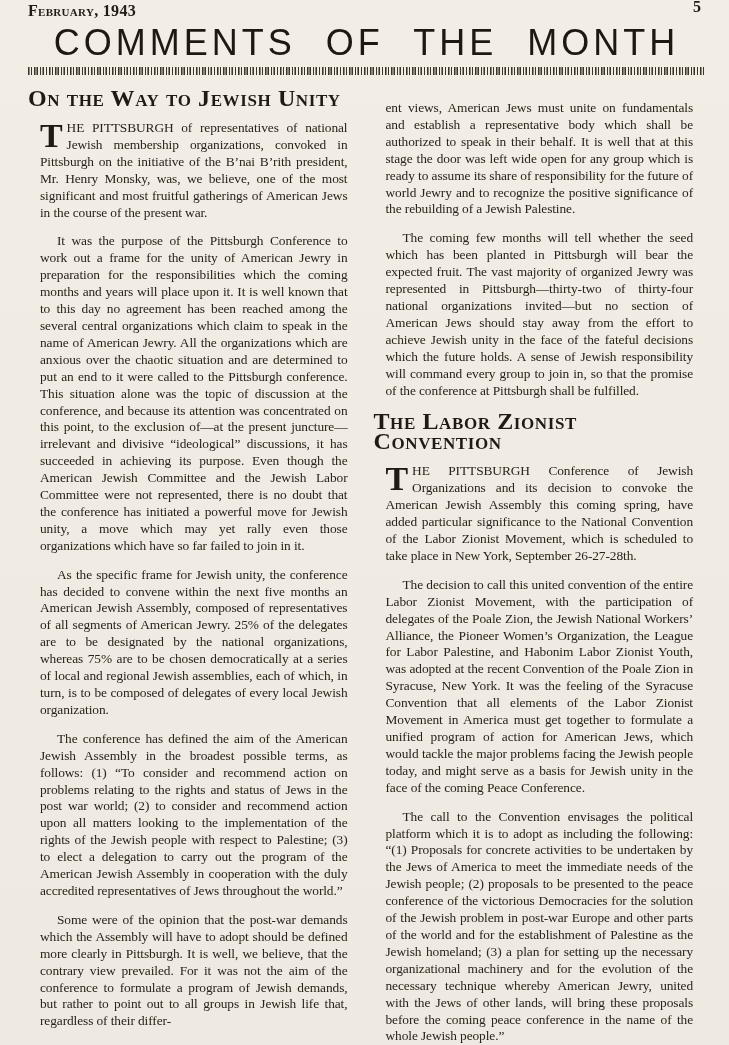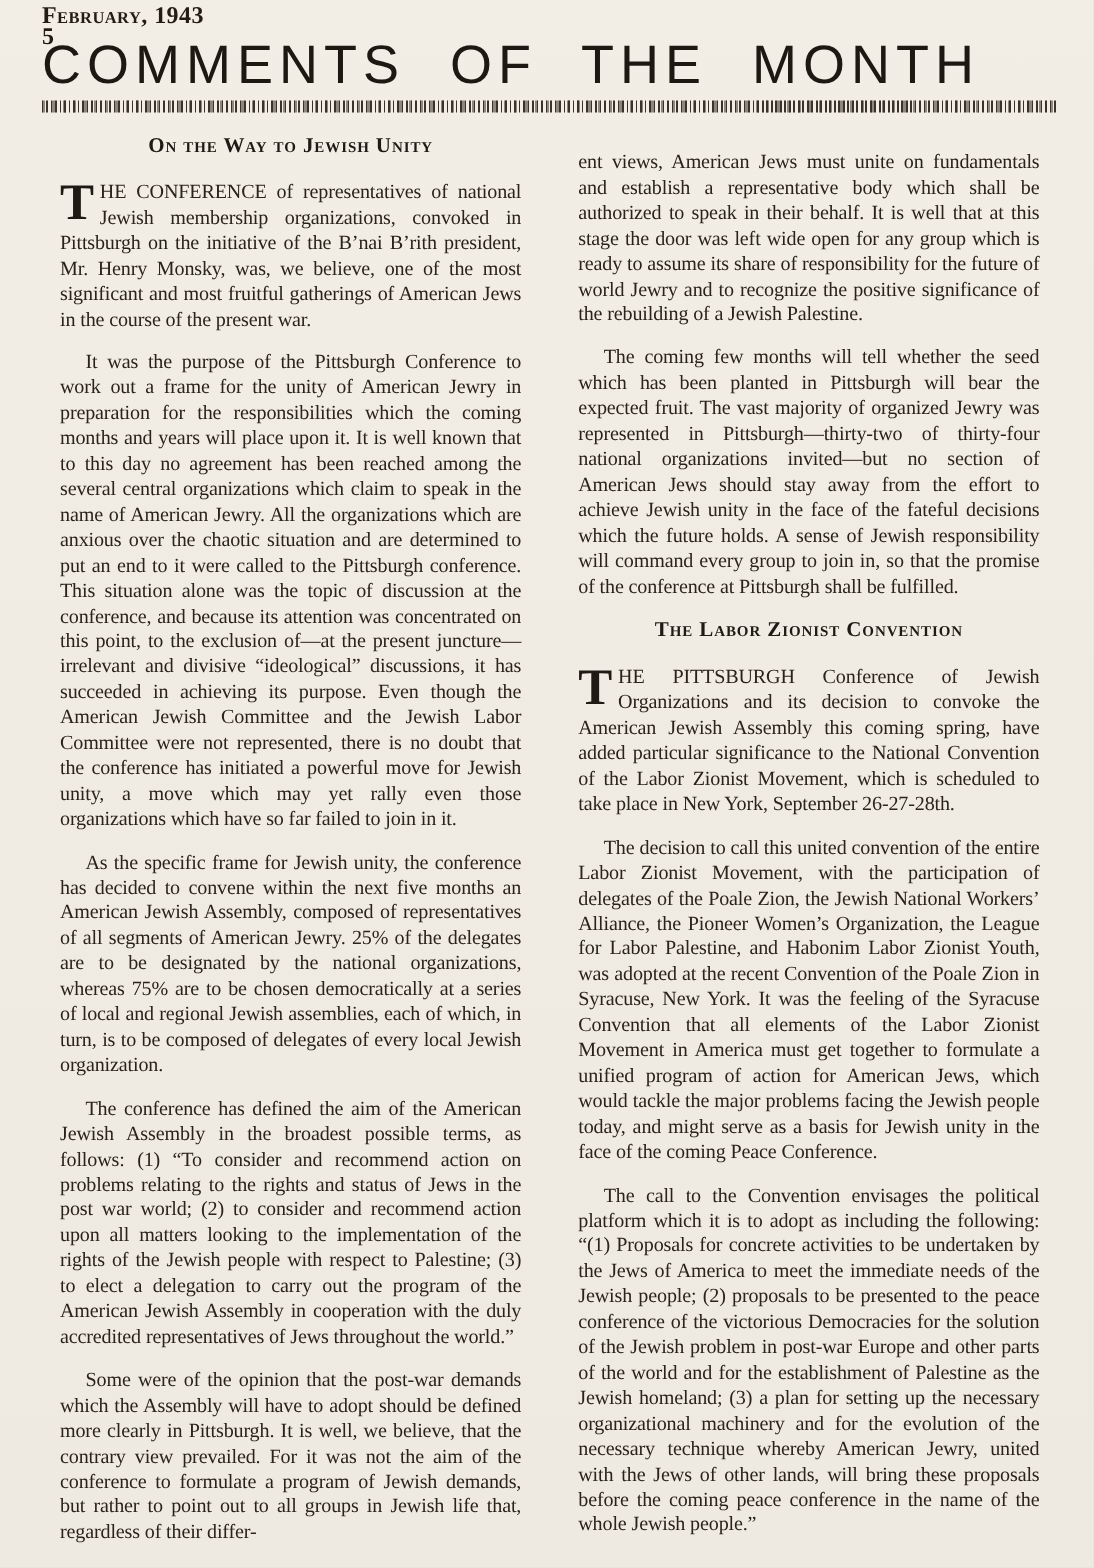--- a/index.html
+++ b/index.html
@@ -12,37 +12,36 @@
     box-sizing:border-box;
     width:729px;height:1045px;
     background:linear-gradient(180deg,#f2eee5 0%,#f0ece3 40%,#eeeae1 100%);
     padding:2px 24px 0 28px;
     color:#29231b;
     overflow:hidden;
   }
   .page-header{
     display:flex;justify-content:space-between;align-items:flex-start;
     height:18px;
-    flex-direction:column;
   }
   .issue-date{
     font-weight:bold;
     font-variant:small-caps;
     font-size:16px;
     letter-spacing:.3px;
     color:#221c15;
   }
   .page-number{
     font-size:16px;font-weight:bold;
     margin-top:-4px;padding-right:4px;
     color:#221c15;
   }
   .masthead{
     margin:4px 0 0;
-    text-align:left;
+    text-align:center;
     font-family:"Liberation Sans", sans-serif;
     font-weight:400;
     font-size:36px;
     line-height:38px;
     letter-spacing:4px;
     word-spacing:16px;
     color:#1d1812;
   }
   .deco-rule{
     height:8px;
@@ -51,24 +50,23 @@
       repeating-linear-gradient(90deg,#3a332a 0px,#3a332a 1px,transparent 1px,transparent 3px),
       repeating-linear-gradient(90deg,rgba(58,51,42,.55) 0px,rgba(58,51,42,.55) 2px,transparent 2px,transparent 7px);
   }
   .columns{
     display:flex;gap:14px;
     margin-top:13px;
   }
   .col{flex:1;min-width:0;}
   .article-heading{
     margin:0 0 6px;
-    text-align:center;
     font-variant:small-caps;
     font-weight:bold;
-    font-size:14px;
+    font-size:24px;
     line-height:20px;
     letter-spacing:.6px;
     color:#1f1a13;
   }
   .article-heading.mid{
     margin:10px 0 7px;
   }
   p{
     margin:12px;
     font-size:13.4px;
@@ -98,21 +96,21 @@
 
   <h1 class="masthead">COMMENTS OF THE MONTH</h1>
 
   <div class="deco-rule"></div>
 
   <div class="columns">
 
     <div class="col">
       <h2 class="article-heading">On the Way to Jewish Unity</h2>
 
-      <p><span class="dropcap">T</span><span>HE CONFERENCE of representatives of national Jewish membership organizations, convoked in Pittsburgh on the initiative of the B’nai B’rith president, Mr. Henry Monsky, was, we believe, one of the most significant and most fruitful gatherings of American Jews in the course of the present war.</span></p>
+      <p><span class="dropcap">T</span><span>HE PITTSBURGH of representatives of national Jewish membership organizations, convoked in Pittsburgh on the initiative of the B’nai B’rith president, Mr. Henry Monsky, was, we believe, one of the most significant and most fruitful gatherings of American Jews in the course of the present war.</span></p>
 
       <p class="indent">It was the purpose of the Pittsburgh Conference to work out a frame for the unity of American Jewry in preparation for the responsibilities which the coming months and years will place upon it. It is well known that to this day no agreement has been reached among the several central organizations which claim to speak in the name of American Jewry. All the organizations which are anxious over the chaotic situation and are determined to put an end to it were called to the Pittsburgh conference. This situation alone was the topic of discussion at the conference, and because its attention was concentrated on this point, to the exclusion of—at the present juncture—irrelevant and divisive “ideological” discussions, it has succeeded in achieving its purpose. Even though the American Jewish Committee and the Jewish Labor Committee were not represented, there is no doubt that the conference has initiated a powerful move for Jewish unity, a move which may yet rally even those organizations which have so far failed to join in it.</p>
       <p class="indent">As the specific frame for Jewish unity, the conference has decided to convene within the next five months an American Jewish Assembly, composed of representatives of all segments of American Jewry. 25% of the delegates are to be designated by the national organizations, whereas 75% are to be chosen democratically at a series of local and regional Jewish assemblies, each of which, in turn, is to be composed of delegates of every local Jewish organization.</p>
       <p class="indent">The conference has defined the aim of the American Jewish Assembly in the broadest possible terms, as follows: (1) “To consider and recommend action on problems relating to the rights and status of Jews in the post war world; (2) to consider and recommend action upon all matters looking to the implementation of the rights of the Jewish people with respect to Palestine; (3) to elect a delegation to carry out the program of the American Jewish Assembly in cooperation with the duly accredited representatives of Jews throughout the world.”</p>
       <p class="indent">Some were of the opinion that the post-war demands which the Assembly will have to adopt should be defined more clearly in Pittsburgh. It is well, we believe, that the contrary view prevailed. For it was not the aim of the conference to formulate a program of Jewish demands, but rather to point out to all groups in Jewish life that, regardless of their differ-</p>
     </div>
 
     <div class="col">
       <p>ent views, American Jews must unite on fundamentals and establish a representative body which shall be authorized to speak in their behalf. It is well that at this stage the door was left wide open for any group which is ready to assume its share of responsibility for the future of world Jewry and to recognize the positive significance of the rebuilding of a Jewish Palestine.</p>
       <p class="indent">The coming few months will tell whether the seed which has been planted in Pittsburgh will bear the expected fruit. The vast majority of organized Jewry was represented in Pittsburgh—thirty-two of thirty-four national organizations invited—but no section of American Jews should stay away from the effort to achieve Jewish unity in the face of the fateful decisions which the future holds. A sense of Jewish responsibility will command every group to join in, so that the promise of the conference at Pittsburgh shall be fulfilled.</p>

